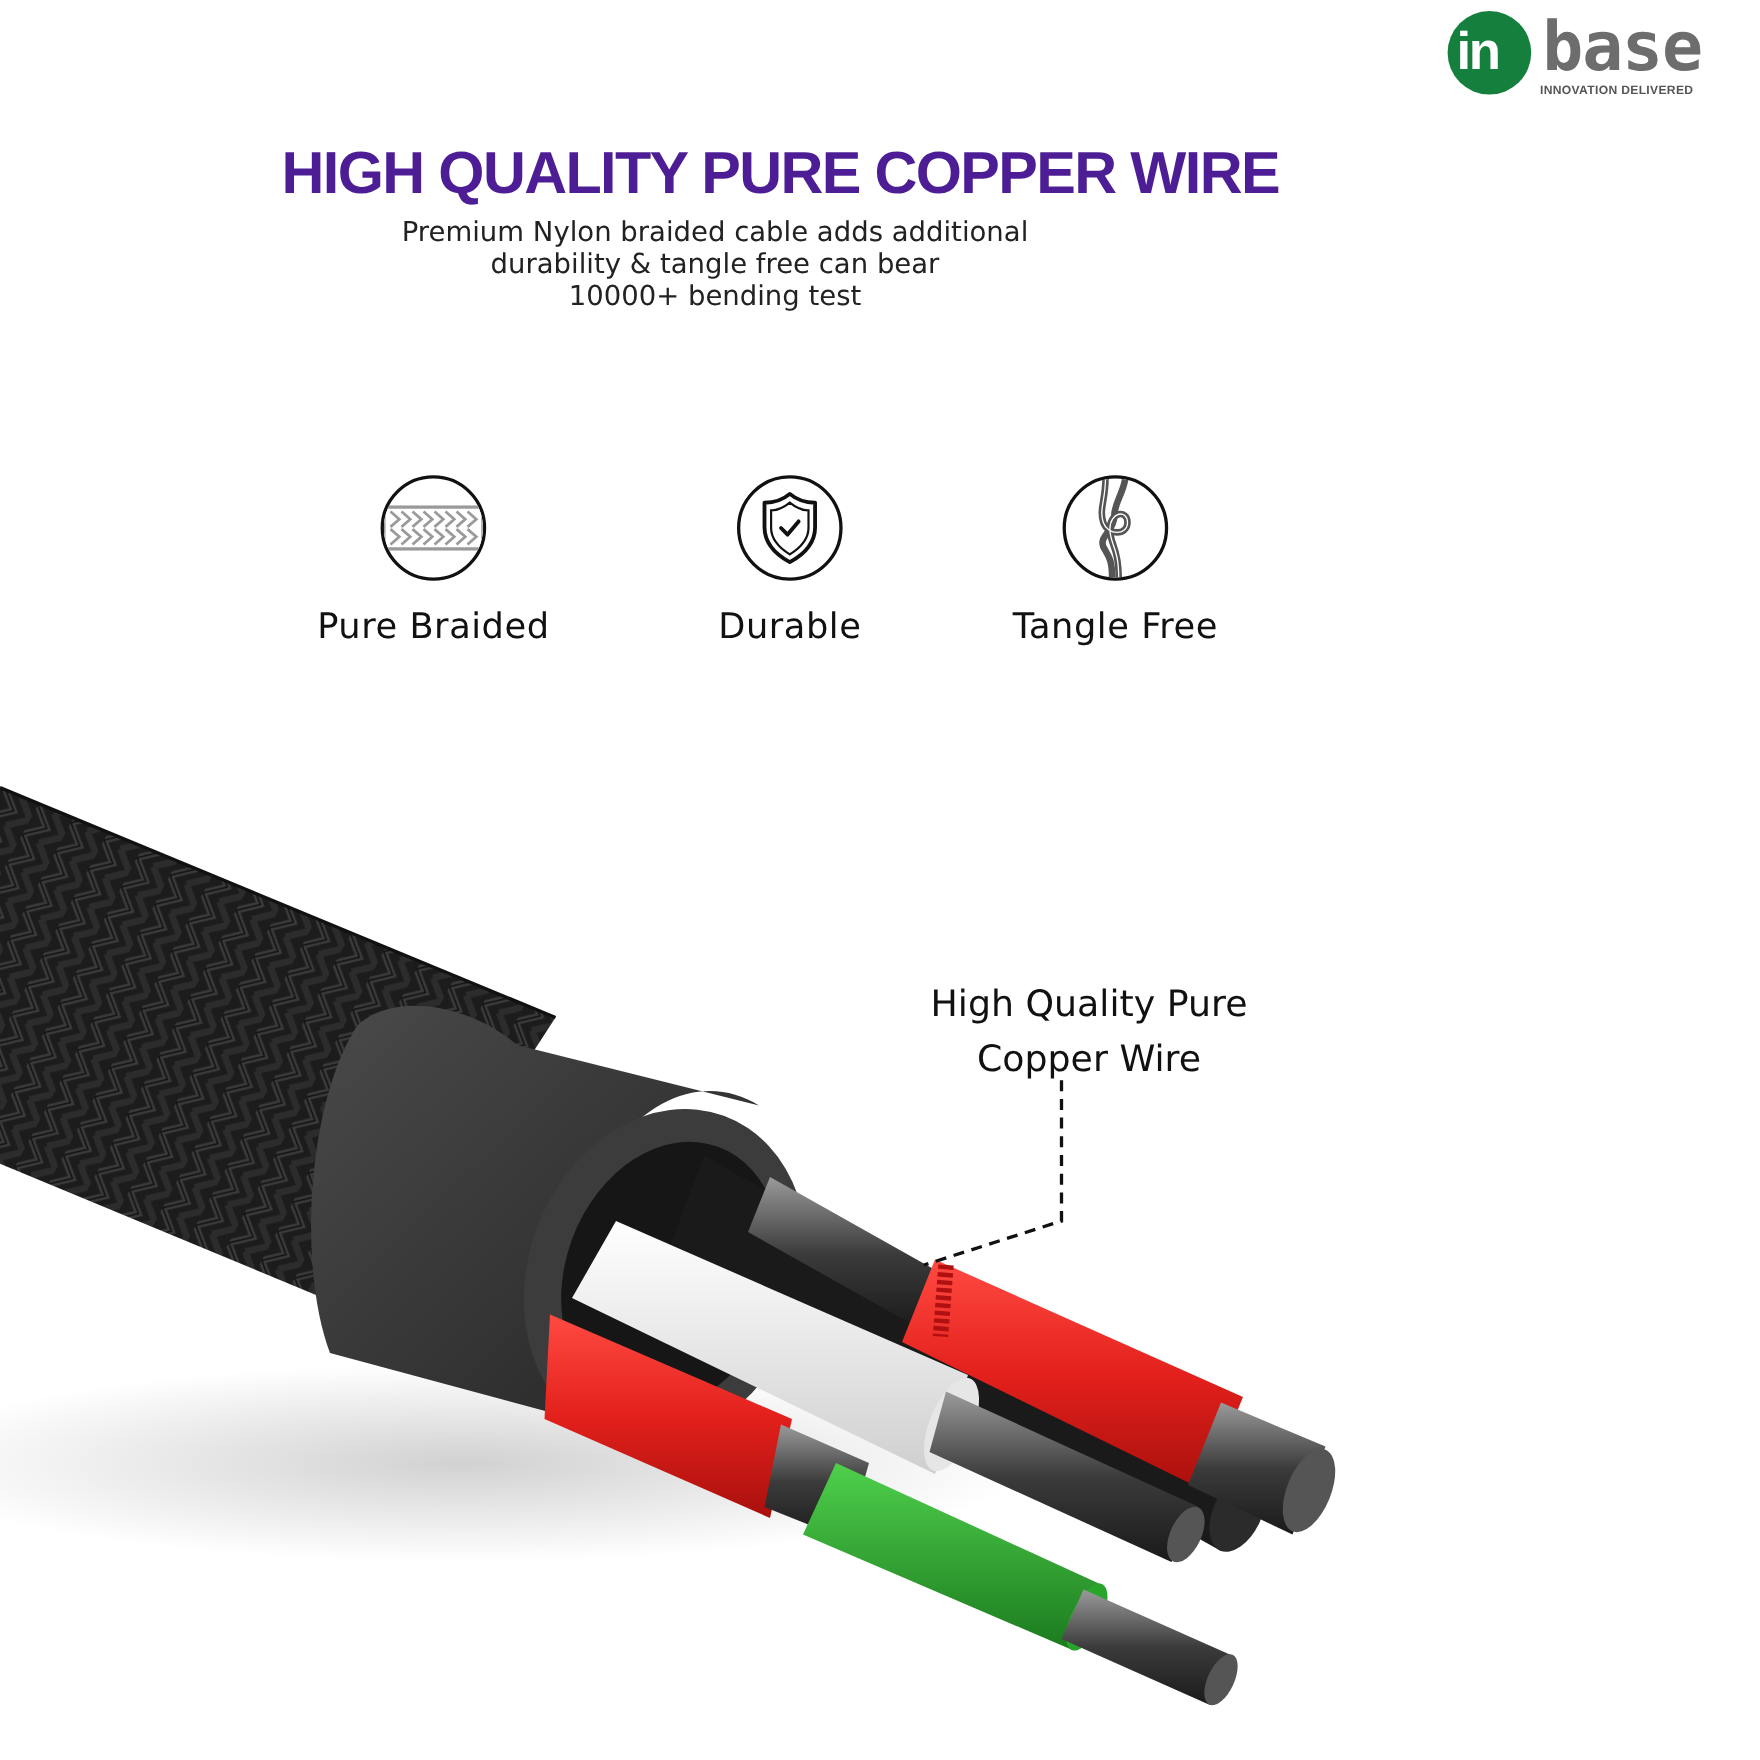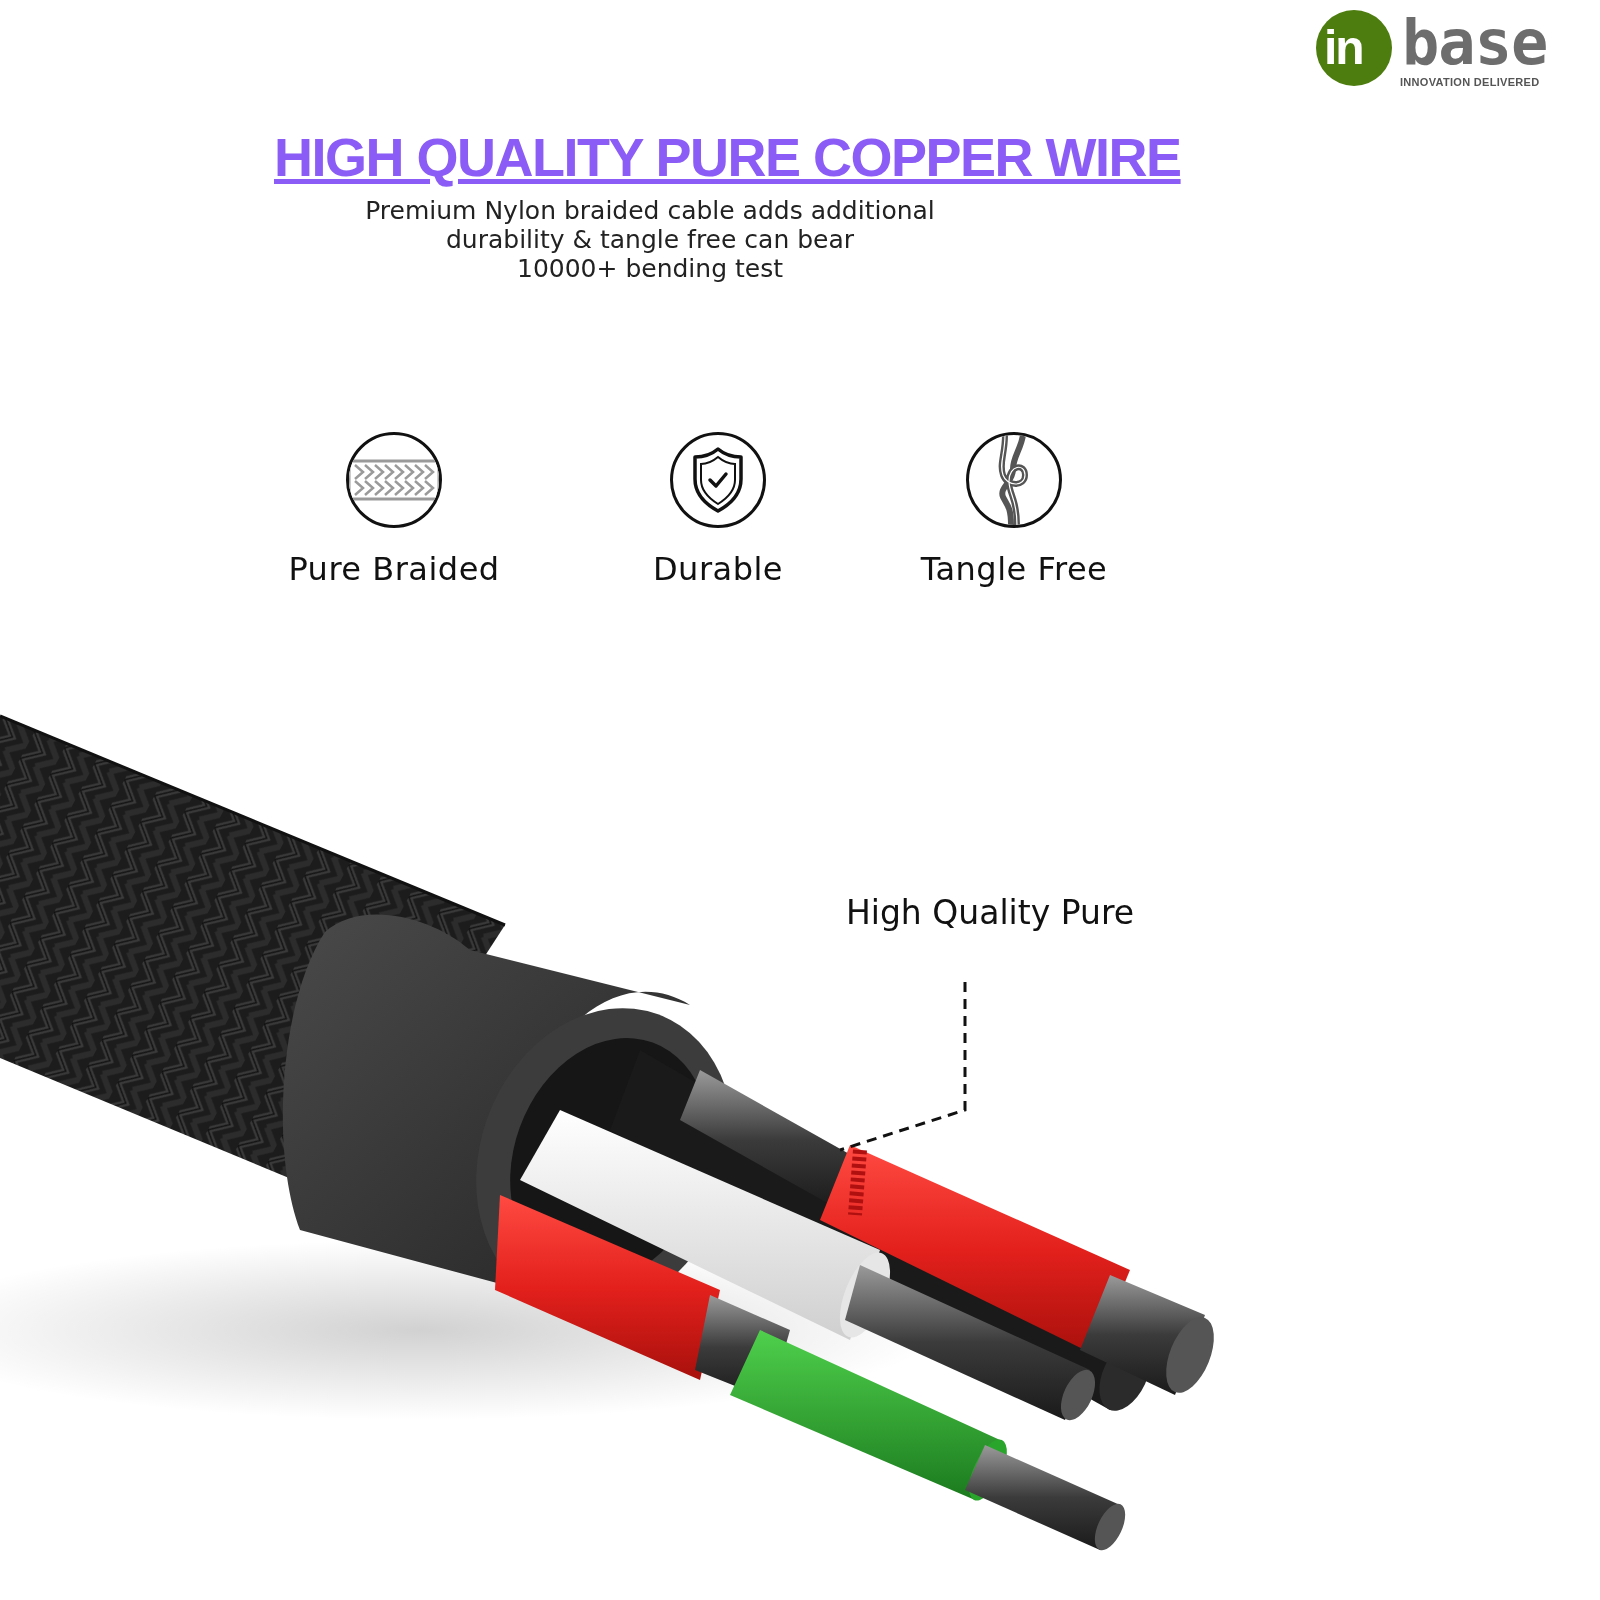--- a/index.html
+++ b/index.html
@@ -1,22 +1,22 @@
 <!DOCTYPE html>
 <html><head>
 <meta charset="utf-8">
 <style>
   html, body { margin:0; padding:0; background:#ffffff; }
   body { width:1600px; height:1600px; position:relative; overflow:hidden; font-family:"DejaVu Sans", sans-serif; color:#111; }
   .logo { position:absolute; left:1316px; top:10px; width:250px; height:80px; }
-  .logo-circle { position:absolute; left:0; top:0; width:76px; height:76px; border-radius:50%; background:#4d7c0f; }
+  .logo-circle { position:absolute; left:0; top:0; width:76px; height:76px; border-radius:50%; background:#15803d; }
   .logo-in { position:absolute; left:8px; top:12px; font:bold 48px "Liberation Sans", sans-serif; color:#fff; letter-spacing:-2px; line-height:52px; }
   .logo-base { position:absolute; left:86px; top:2px; font:bold 62px "DejaVu Sans Mono", monospace; color:#6d6d6d; letter-spacing:-1px; line-height:62px; }
   .logo-tag { position:absolute; left:84px; top:66px; font:bold 11px "Liberation Sans", sans-serif; color:#555; letter-spacing:0.3px; white-space:nowrap; }
-  .title { position:absolute; left:274px; top:126px; width:900px; font:bold 54px "Liberation Sans", sans-serif; letter-spacing:-1.5px; color:#8b5cf6; white-space:nowrap;text-decoration:underline; }
+  .title { position:absolute; left:256px; top:126px; width:900px; font:bold 54px "Liberation Sans", sans-serif; letter-spacing:-1.5px; color:#4c1d95; white-space:nowrap; }
   .subtitle { position:absolute; left:330px; top:196px; width:640px; text-align:center; font:25px "DejaVu Sans", sans-serif; color:#222; line-height:29px; }
   .subtitle div { white-space:nowrap; }
   .feature { position:absolute; top:432px; width:260px; text-align:center; }
   .feature .ring { width:96px; height:96px; margin:0 auto; border:3px solid #111; border-radius:50%; box-sizing:border-box; position:relative; overflow:hidden; background:#fff; }
   .feature .label { margin-top:22px; font:32px "DejaVu Sans", sans-serif; color:#111; white-space:nowrap; letter-spacing:0.5px; }
   .callout { position:absolute; left:830px; top:888px; width:320px; text-align:center; font:33px "DejaVu Sans", sans-serif; color:#111; line-height:50px; }
   svg.cable { position:absolute; left:0; top:0; }
 </style>
 </head>
 <body>
@@ -150,13 +150,14 @@
     <ellipse cx="988" cy="1470" rx="14" ry="33" transform="rotate(25 988 1470)" fill="#2aa52c"></ellipse>
     <path d="M985 1445 L1120 1505 L1100 1550 L965 1490 Z" fill="url(#metalGrad)"></path>
     <ellipse cx="1110" cy="1527" rx="12" ry="25" transform="rotate(25 1110 1527)" fill="#555"></ellipse>
   </g>
 
   <path d="M965 982 L965 1110 L840 1150" fill="none" stroke="#111" stroke-width="3" stroke-dasharray="10 7"></path>
 </svg>
 
 <div class="callout">
   <div>High Quality Pure</div>
+  <div>Copper Wire</div>
 </div>
 
 </body></html>

